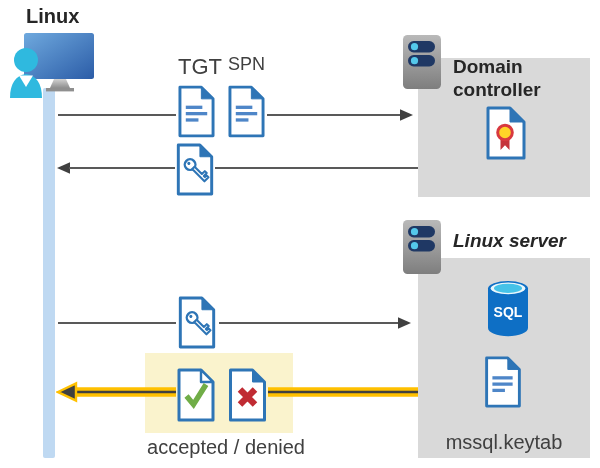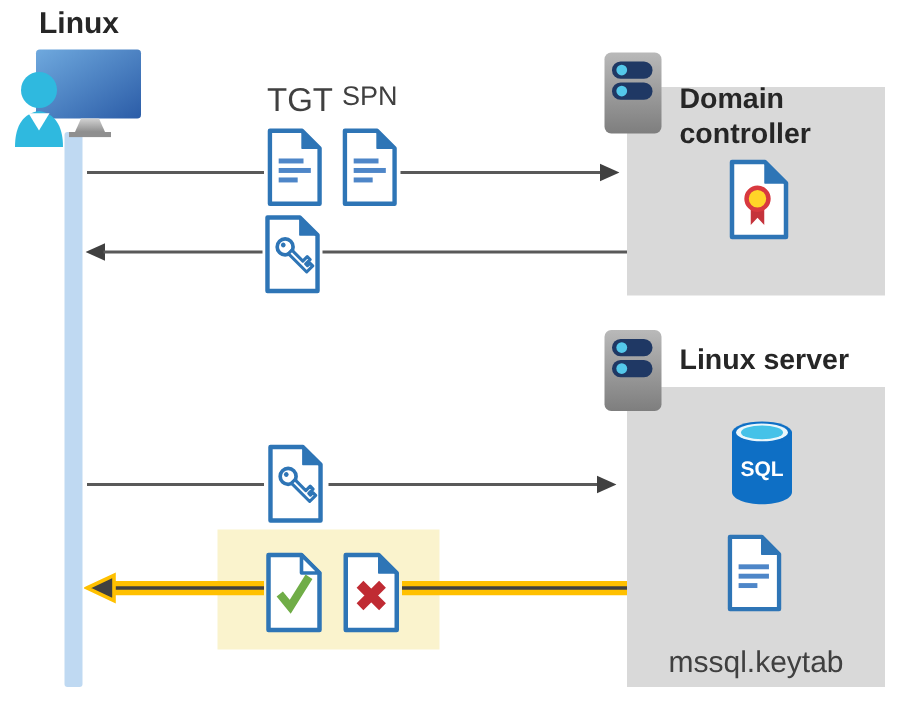--- a/index.html
+++ b/index.html
@@ -8,21 +8,21 @@
     font-family:"Liberation Sans",sans-serif;
   }
   .abs{position:absolute;}
   .panel{background:var(--panel-gray,#D9D9D9);}
   .lifeline{background:var(--lifeline-blue,#BFD9F2);border-radius:2px;}
   .highlight{background:var(--highlight-yellow,#FAF3CD);}
   .heading{font-weight:bold;color:var(--heading-text,#262626);}
   .lbl{color:var(--label-text,#404040);}
   .client-label{left:26px;top:5px;font-size:20px;}
   .dc-label{left:453px;top:17px;width:120px;font-size:19px;line-height:23px;margin-top:38px;}
-  .linux-label{left:453px;top:230px;width:140px;font-size:19px;white-space:nowrap;}
+  .linux-label{left:453px;top:230px;width:140px;font-size:19px;white-space:nowrap;font-style:italic;}
   .tgt-label{left:178px;top:54px;width:37px;text-align:center;font-size:22px;}
   .spn-label{left:228px;top:54px;width:37px;font-size:18px;}
   .keytab-label{left:418px;top:419px;width:172px;text-align:center;font-size:20px;margin-top:12px;}
   .result-label{left:120px;top:436px;width:212px;text-align:center;font-size:20px;}
 
   svg{display:block;}
   .page{fill:#fff;stroke:var(--doc-blue,#2E75B6);stroke-width:3;stroke-linejoin:round;}
   .fold-solid{fill:var(--doc-blue,#2E75B6);stroke:var(--doc-blue,#2E75B6);stroke-width:1;stroke-linejoin:round;}
   .fold-outline{fill:#fff;stroke:var(--doc-blue,#2E75B6);stroke-width:2.4;stroke-linejoin:round;}
   .tline{fill:var(--doc-line-blue,#4E86C8);}
@@ -196,14 +196,15 @@
     <path class="page" d="M2 2 h22 l12 12 v38 h-34 z"></path>
     <path class="fold-outline" d="M24 2 v12 h12 z"></path>
     <path class="check" d="M9.5 28 L16.5 36.5 L29 16.5"></path>
   </svg>
   <svg class="abs" style="left:228px;top:368px;" width="39" height="54" viewBox="0 0 38 54">
     <path class="page" d="M2 2 h22 l12 12 v38 h-34 z"></path>
     <path class="fold-solid" d="M24 2 v12 h12 z"></path>
     <path class="cross" d="M11.5 21.5 L26.5 36.5 M26.5 21.5 L11.5 36.5"></path>
   </svg>
 
+  <div class="abs lbl result-label">accepted / denied</div>
 
 </div>
 
 </body></html>

